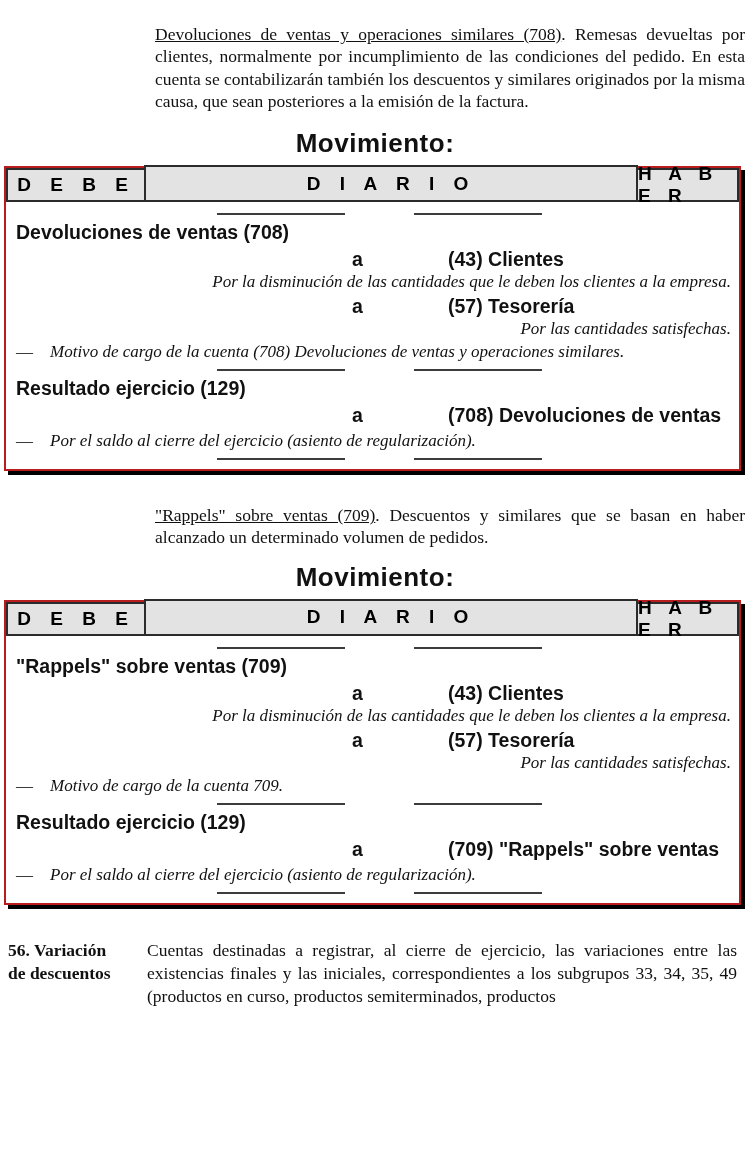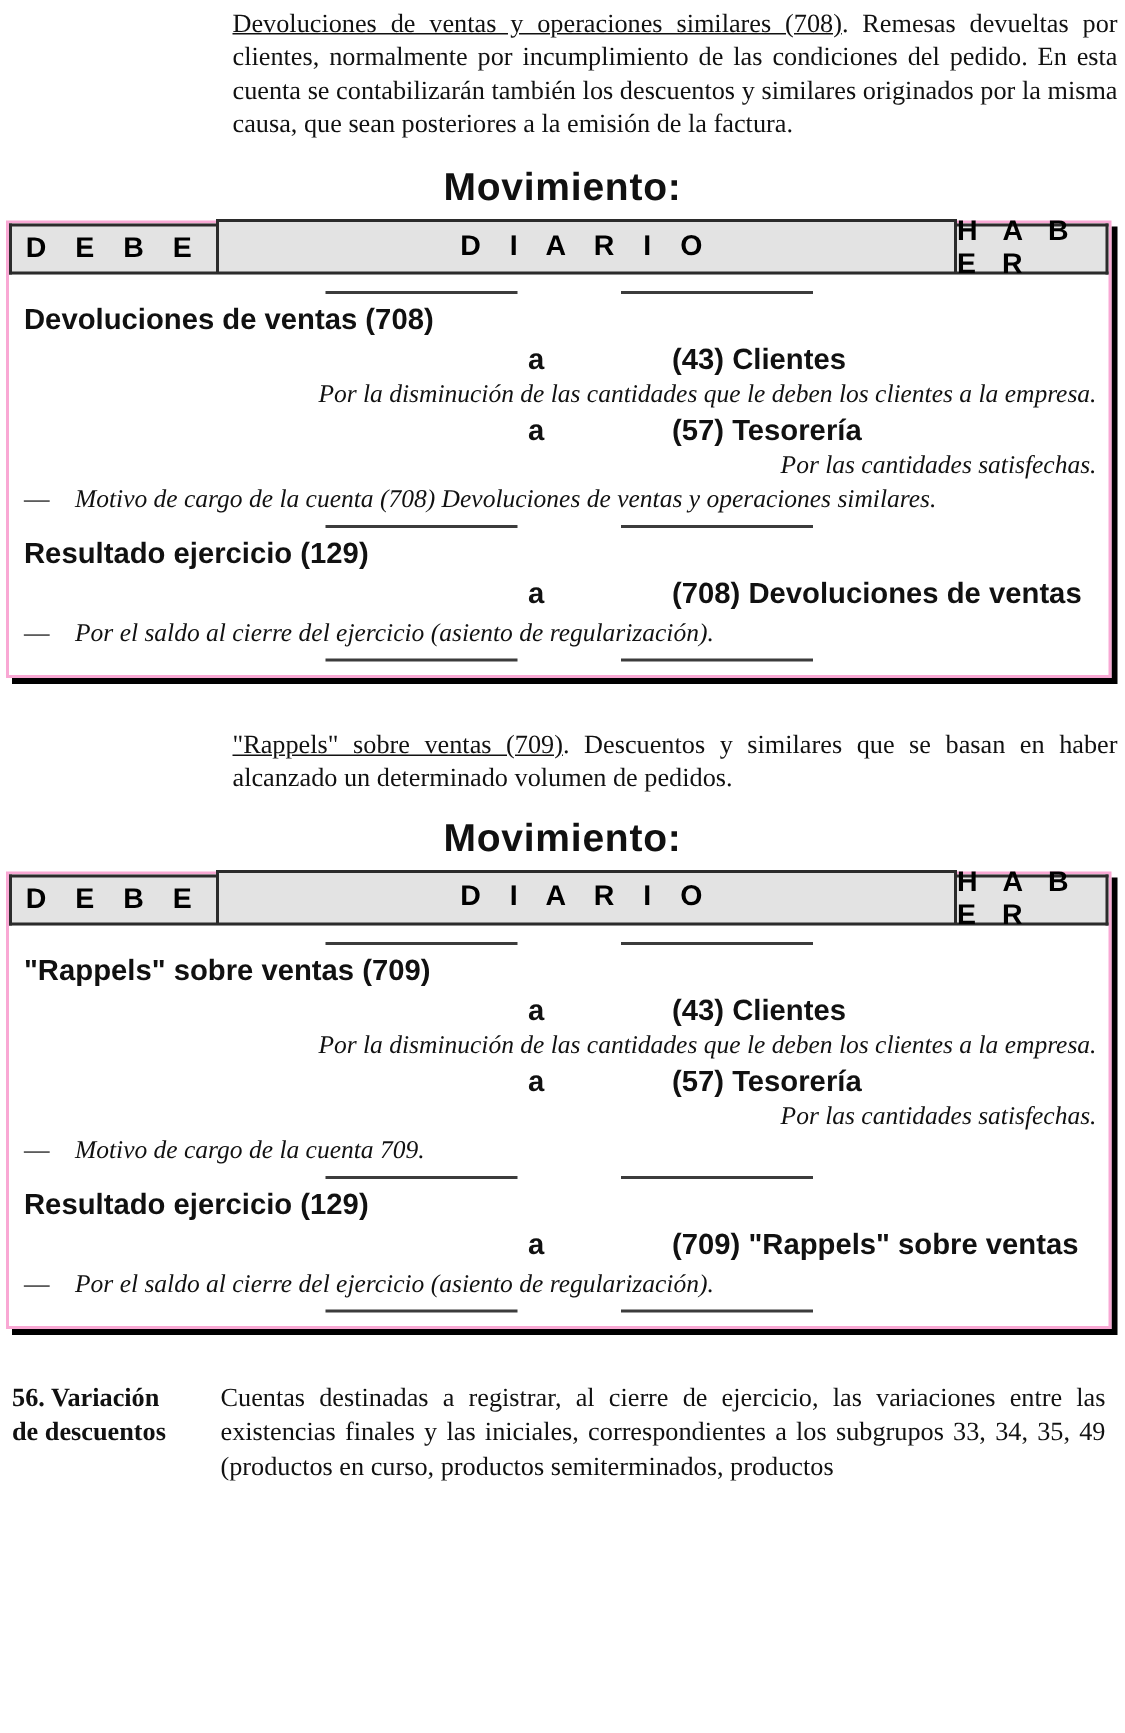--- a/index.html
+++ b/index.html
@@ -13,39 +13,39 @@
 
   
   .para {
     margin: 0 5px 0 155px;
     width: 590px;
     text-align: justify;
     font-size: 17.5px;
     line-height: 22.3px;
   }
   .para .u { text-decoration: underline; }
-  .intro { padding-top: 4px; }
+  .intro { padding-top: 23px; }
   .rappels-para { margin-top: 33px; }
 
   
   .mov-heading {
     text-align: center;
     font-family: "Liberation Sans", sans-serif;
     font-weight: bold;
     font-size: 26px;
     margin: 16px 0 7px 0;
     letter-spacing: 0.5px;
   }
   .mov-heading-2 { margin-top: 13px; }
 
   
   .mov-table {
     margin-left: 4px;
     width: 733px;
-    border: 2px solid #f9a8d4;
+    border: 2px solid #b91c1c;
     background: #fff;
     box-shadow: 4px 4px 0 0 #000;
     position: relative;
   }
   .t-head { display: flex; align-items: stretch; }
   .hcell {
     background: #e3e3e3;
     border: 2px solid #2b2b2b;
     height: 30px;
     display: flex; align-items: center; justify-content: center;

